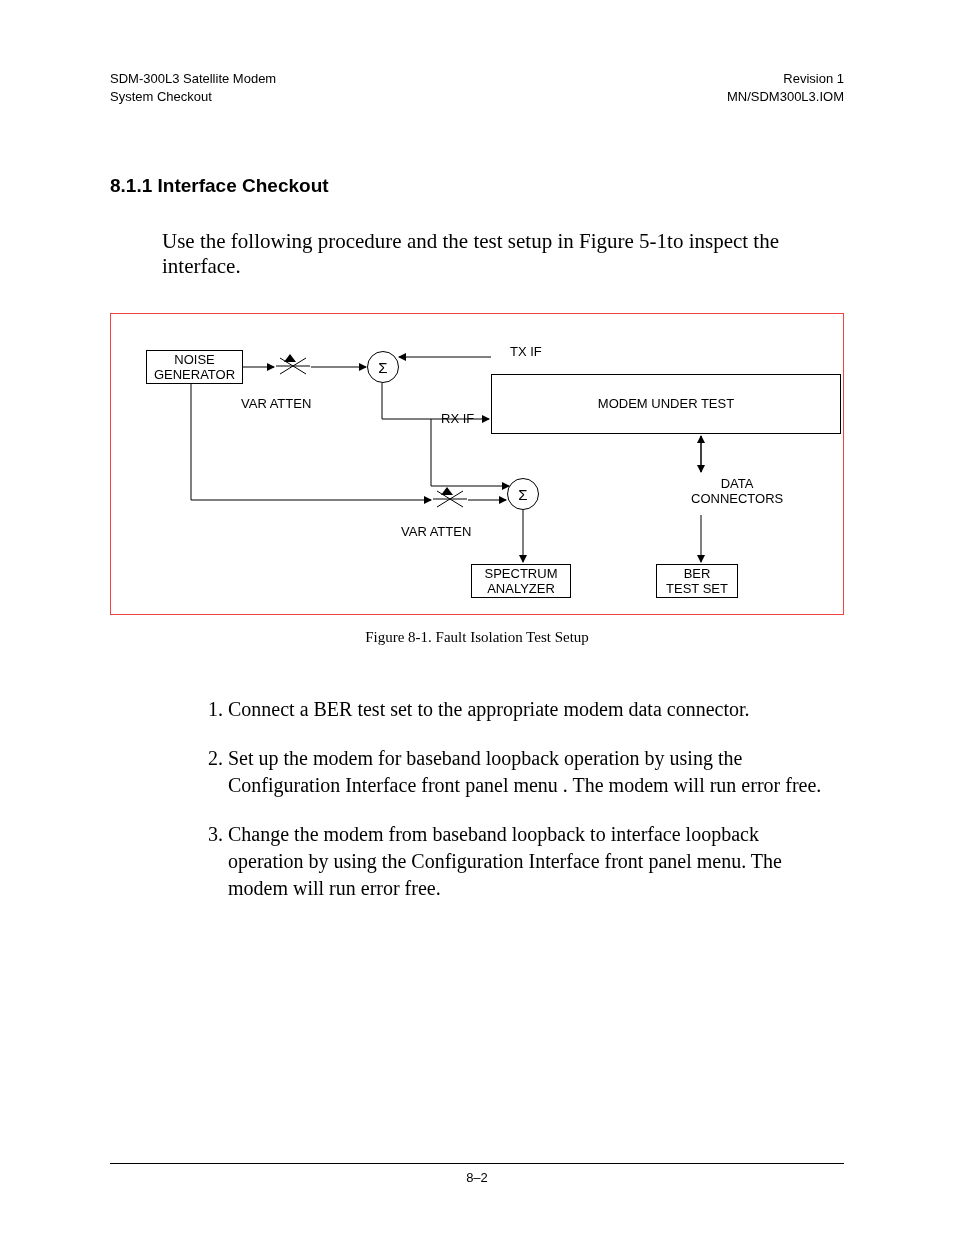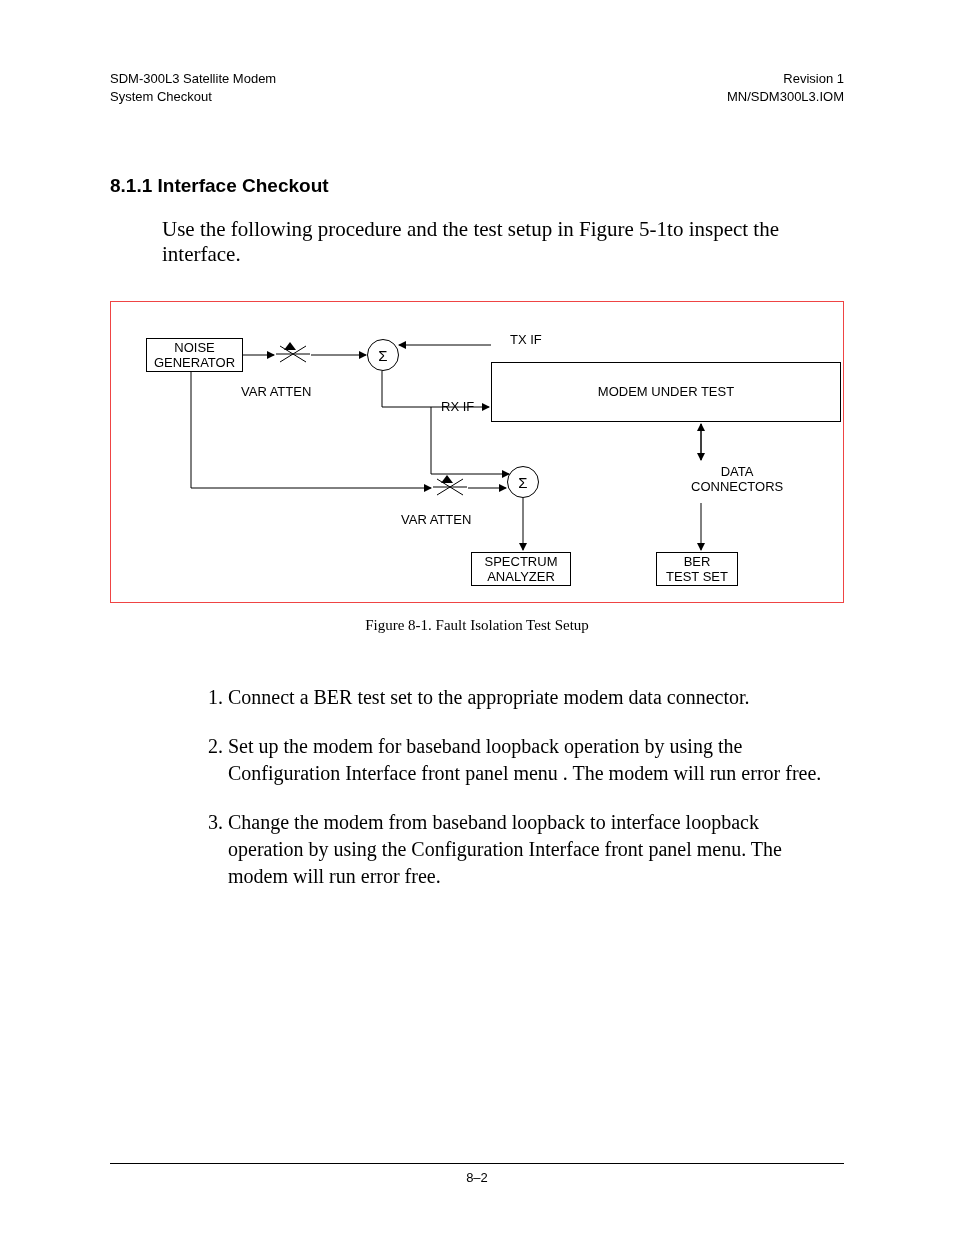--- a/index.html
+++ b/index.html
@@ -23,21 +23,21 @@
     font-size: 13px;
     line-height: 1.35;
     margin-bottom: 70px;
     align-items: flex-end;
   }
   .header .right { text-align: right; margin-left: 40px; }
   .section-heading {
     font-family: Arial, Helvetica, sans-serif;
     font-weight: bold;
     font-size: 19px;
-    margin-bottom: 20px;
+    margin-bottom: 32px;
   }
   .intro {
     font-size: 21px;
     margin: 0 0 34px 52px;
   }
   .diagram-frame {
     border: 1px solid #ef4444;
     height: 300px;
     position: relative;
     margin: 0 0 14px 0;

